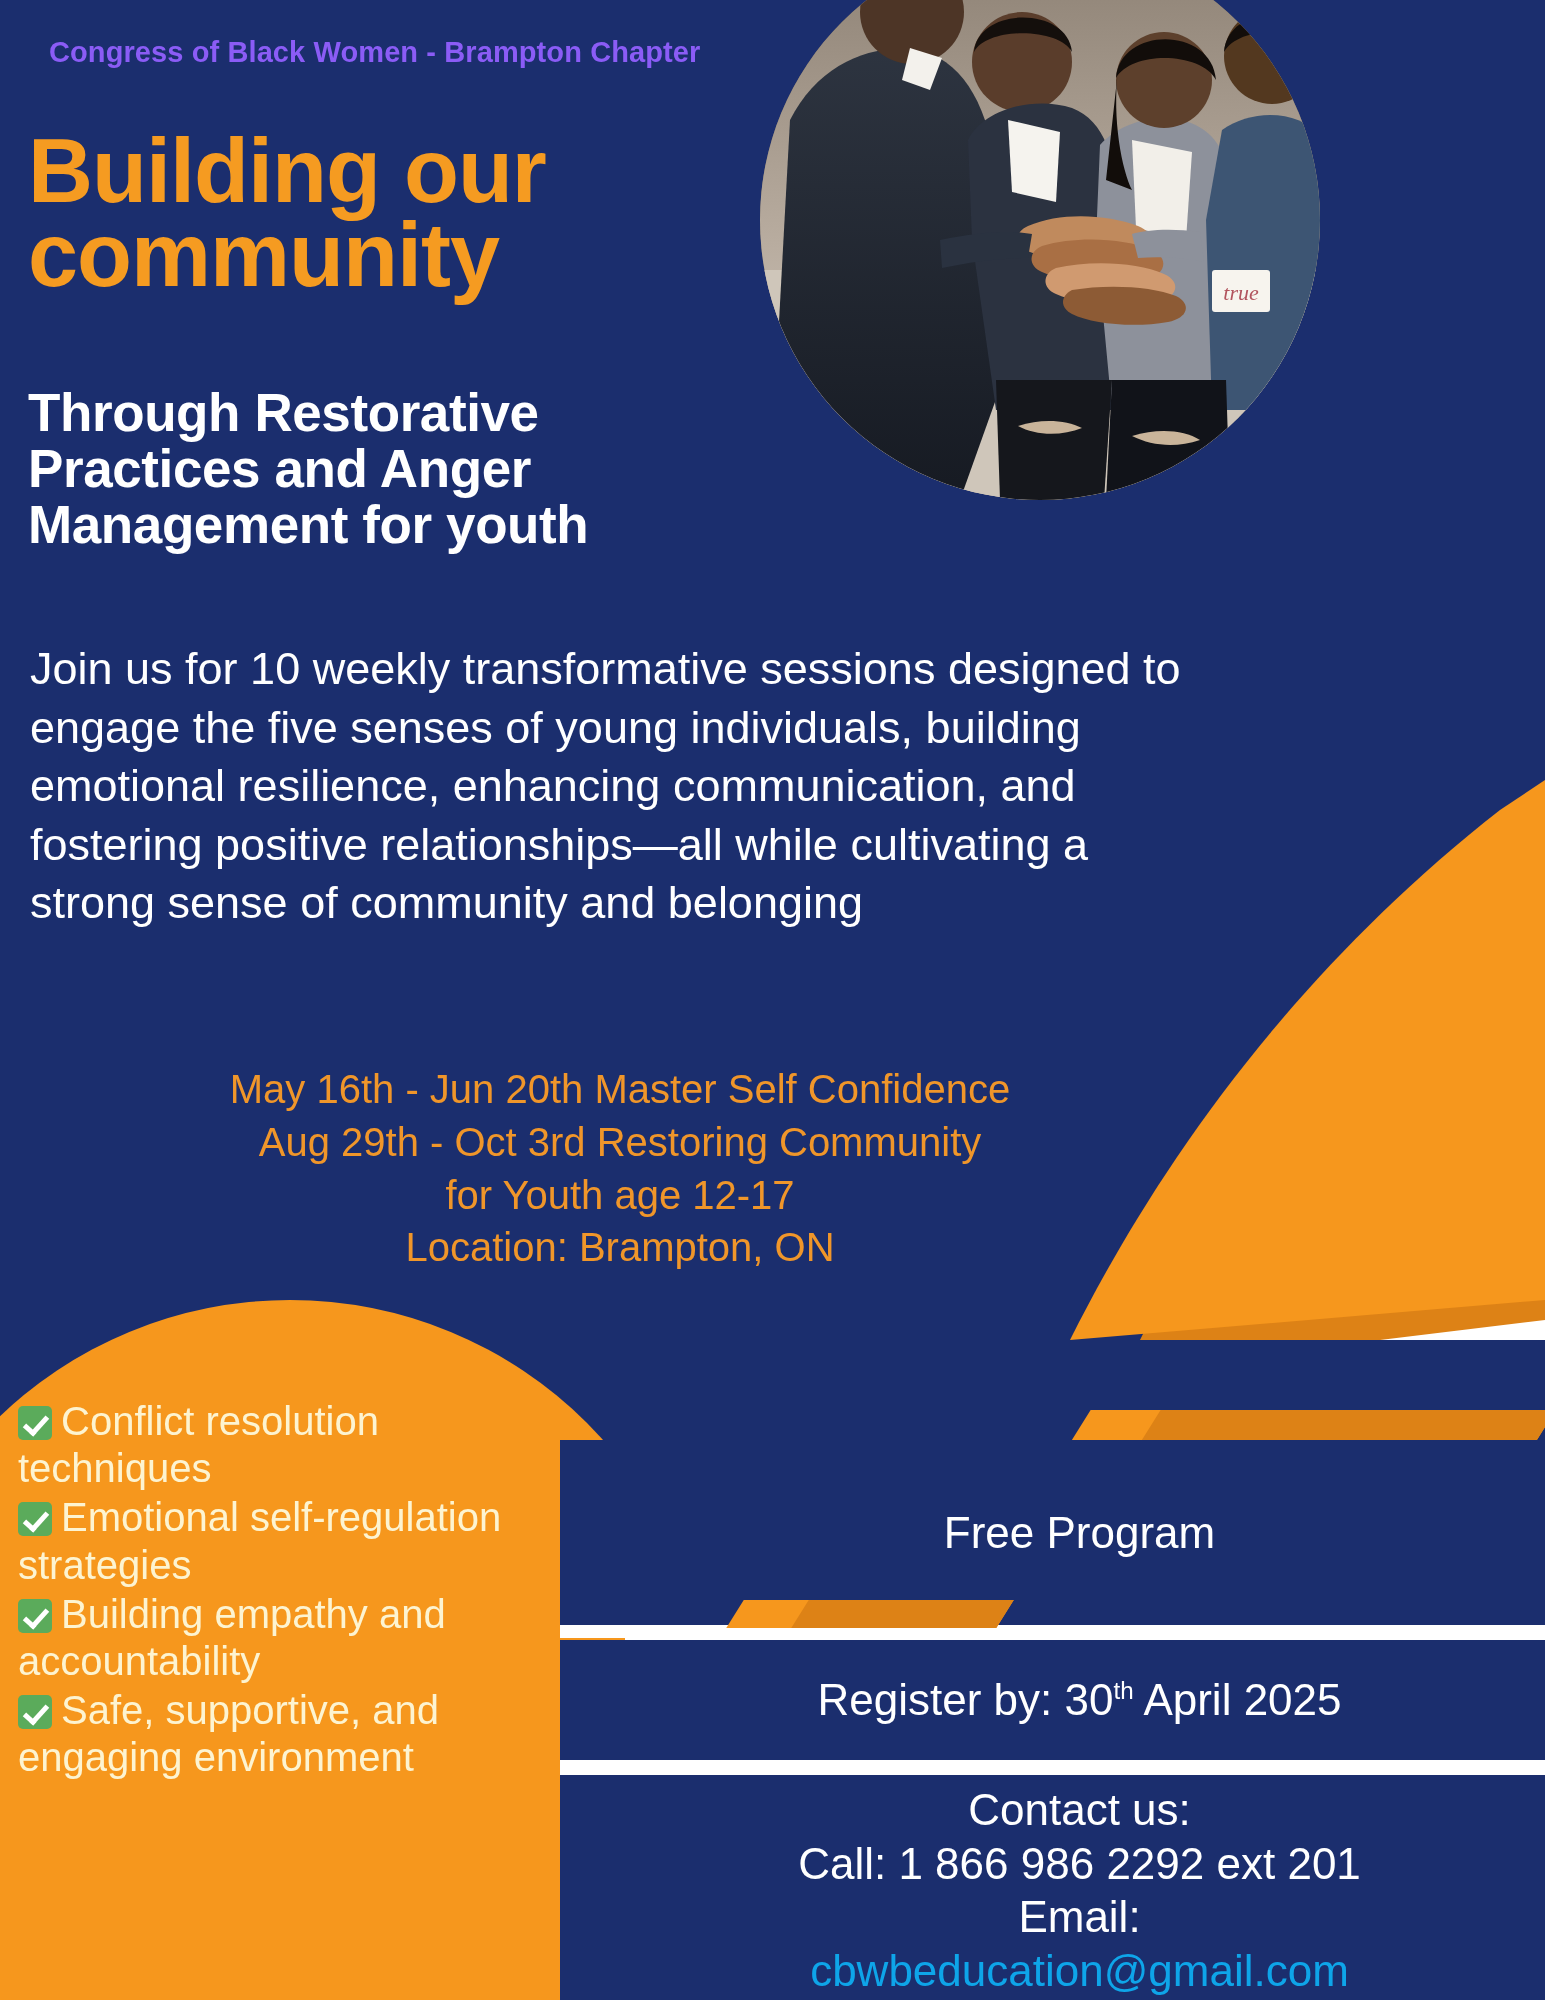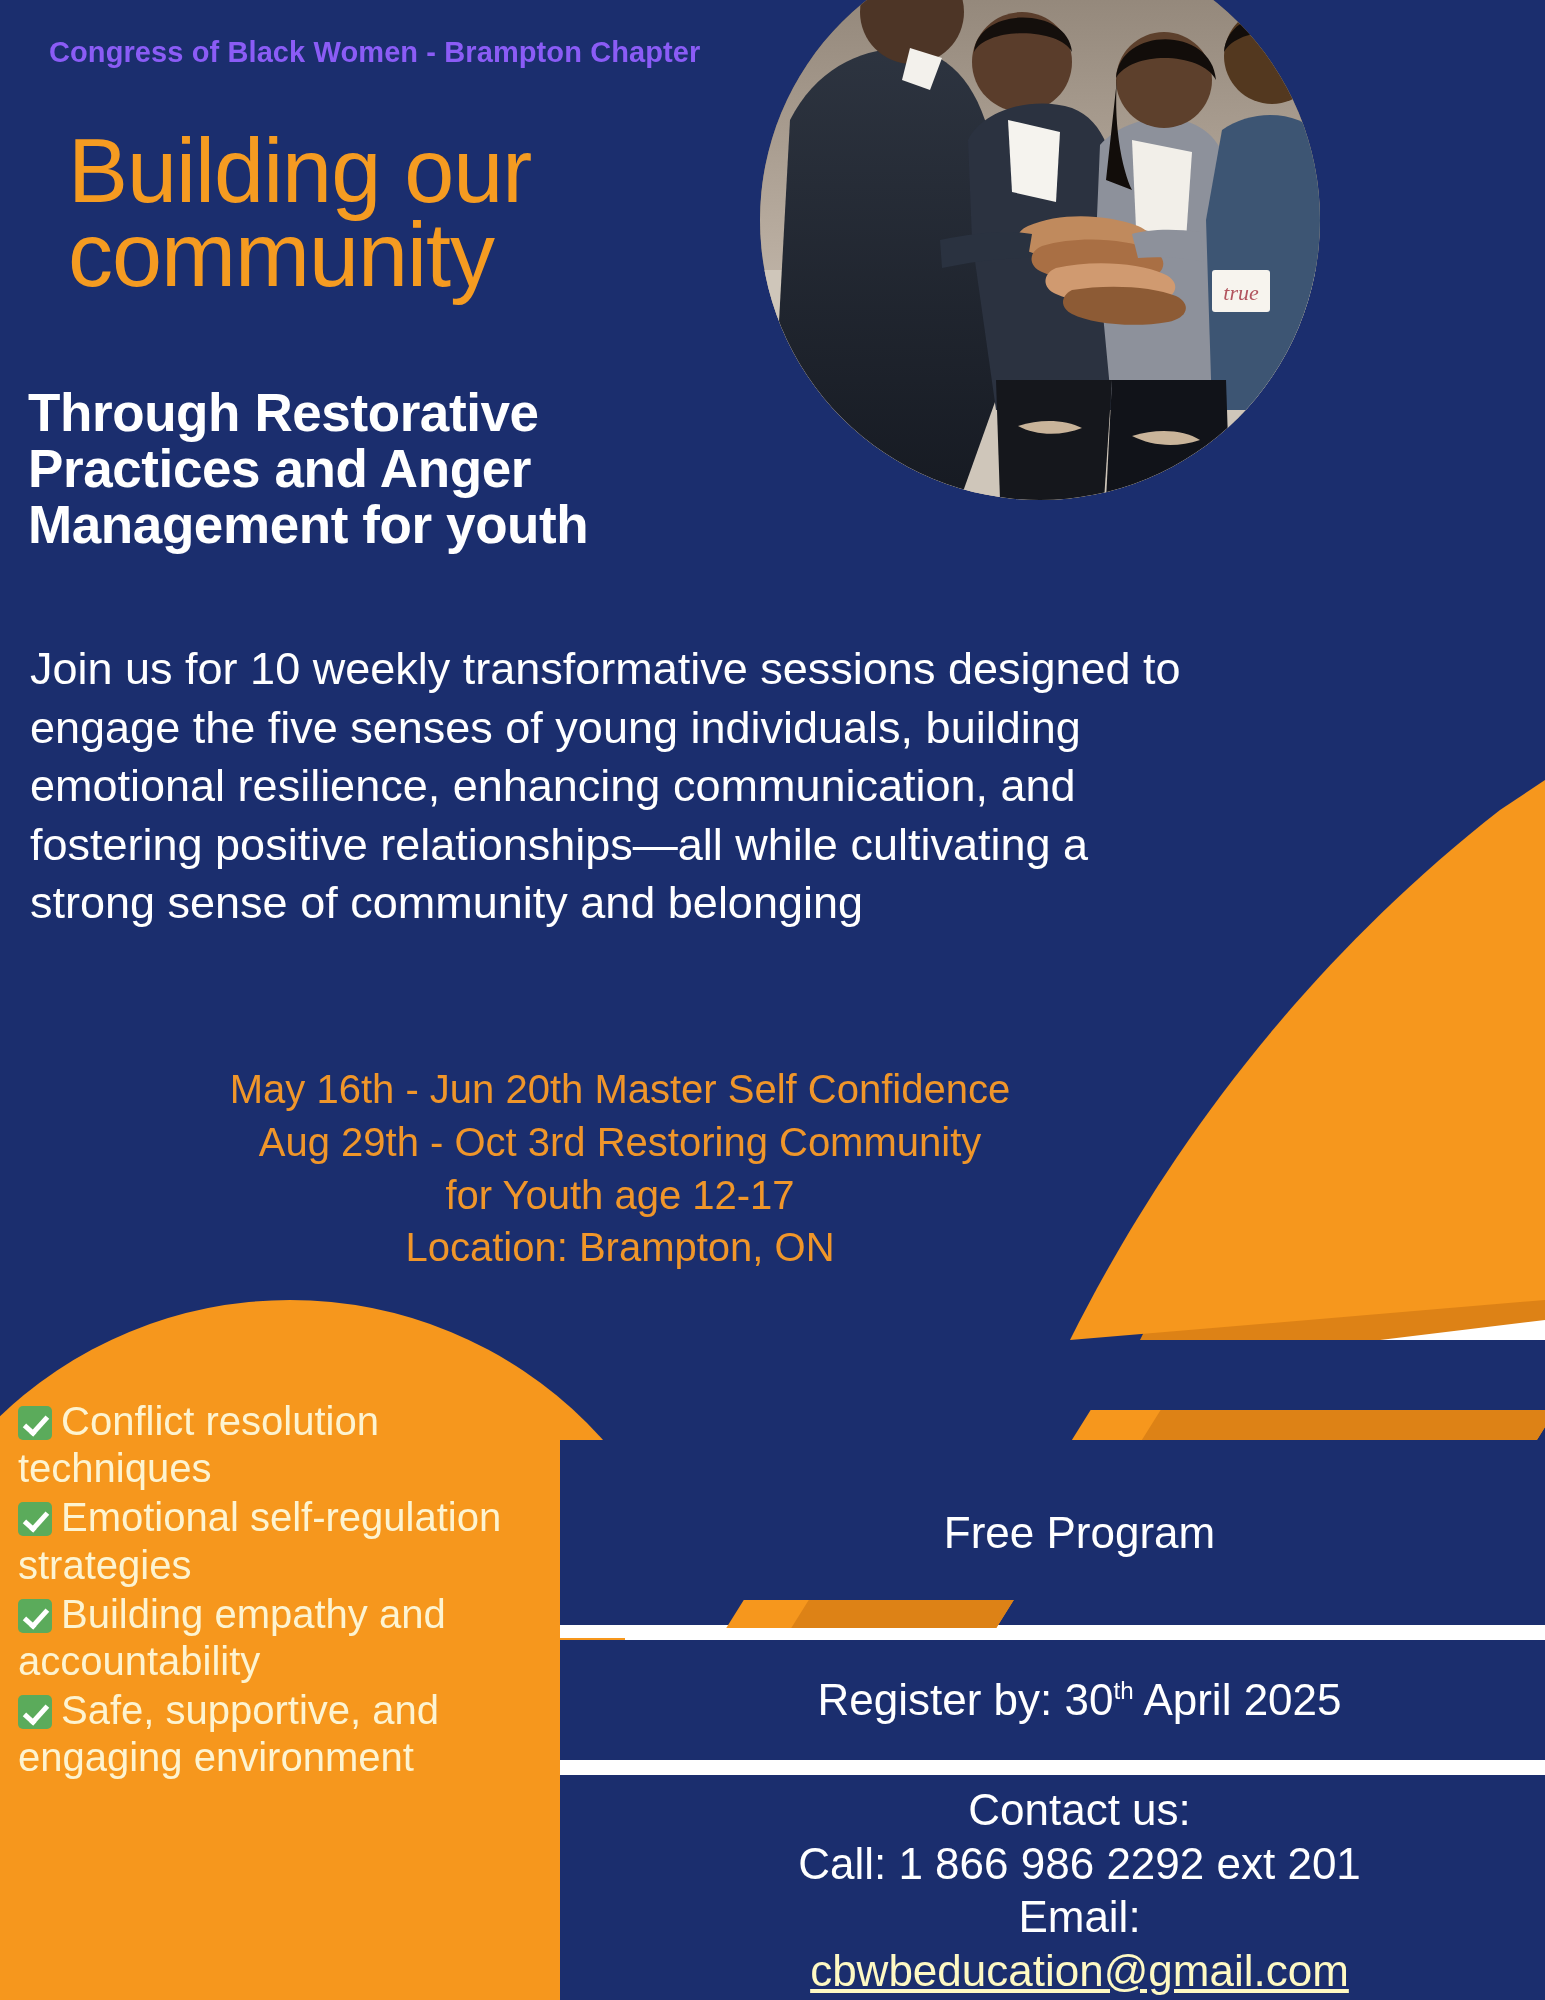--- a/index.html
+++ b/index.html
@@ -52,24 +52,23 @@
     font-weight: 700;
     letter-spacing: 0.1px;
     color: #8b5cf6;
   }
   .headline {
     position: absolute;
     left: 28px; top: 130px;
     width: 700px;
     font-size: 90px;
     line-height: 0.93;
-    font-weight: 400;
+    font-weight: 700;
     color: #f59b21;
     letter-spacing: -1px;
-    margin-left: 40px;
   }
   .subhead {
     position: absolute;
     left: 28px; top: 385px;
     width: 740px;
     font-size: 53px;
     line-height: 1.06;
     font-weight: 700;
     color: #ffffff;
     letter-spacing: -0.4px;
@@ -172,22 +171,21 @@
     left: 560px;  top: 1775px;
     width: 985px; height: 225px;
     font-size: 44px;
     line-height: 1.22;
     align-items: flex-start;
     padding-top: 8px;
   }
   .banner-contact .c-inner { width: 100%; }
   sup { font-size: 0.55em; vertical-align: super; }
   .email-link {
-    text-decoration: underline;
-    color: #fef9c3;
+    color: #0ea5e9;
   }
 
   
   .accent {
     position: absolute;
     height: 34px;
     background: #f6971d;
   }
   .accent-a {
     left: 1080px; top: 1410px;

